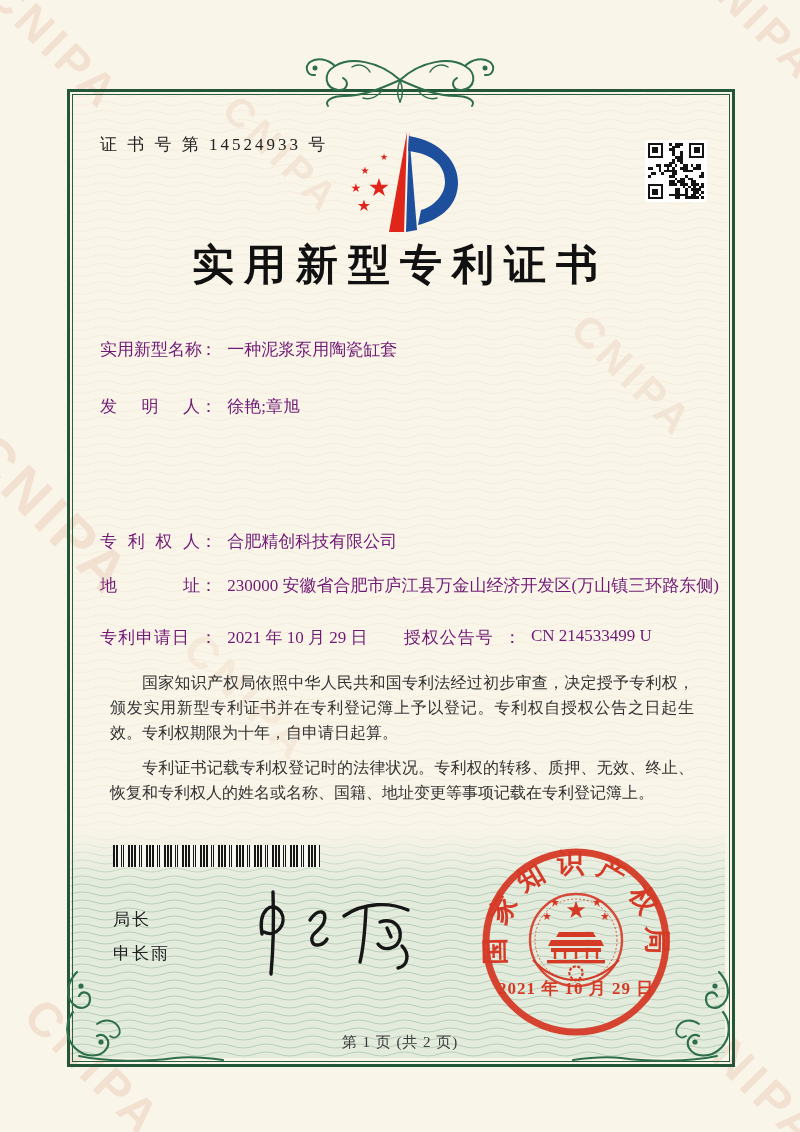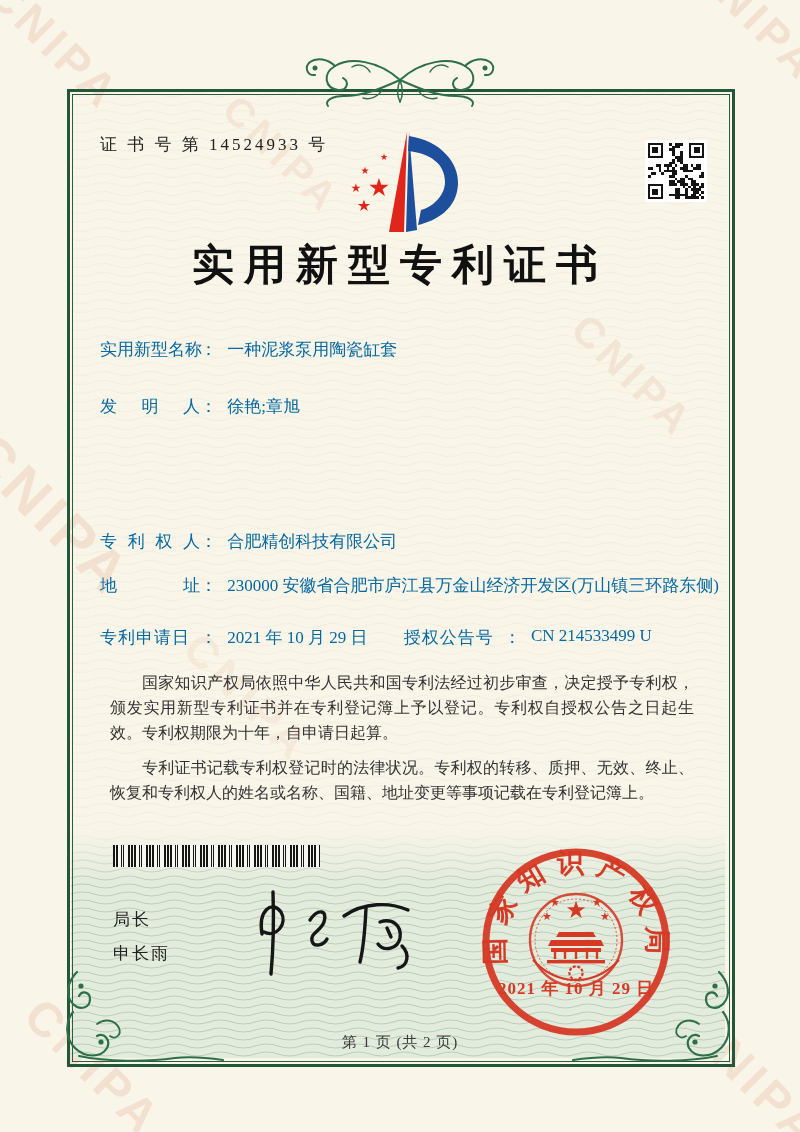--- a/index.html
+++ b/index.html
@@ -24,21 +24,21 @@
       background:linear-gradient(#faf5e9,rgba(250,245,233,0));}
 
   .ornament{position:absolute;}
 
   
   .cert-no{position:absolute;left:100px;top:133px;font-size:17px;color:#222;
            letter-spacing:3px;text-align:center;}
   .title{position:absolute;left:0;top:237px;width:100%;text-align:center;
          font-size:42px;font-weight:bold;color:#111;letter-spacing:10px;}
 
-  .row{position:absolute;left:100px;font-size:17px;color:#0369a1;white-space:nowrap;}
+  .row{position:absolute;left:100px;font-size:17px;color:#701a75;white-space:nowrap;}
   .flabel{display:inline-block;width:100px;text-align:justify;text-align-last:justify;
           vertical-align:top;}
   .flabel5{display:inline-block;width:100px;vertical-align:top;letter-spacing:1px;}
   .fcolon{display:inline-block;vertical-align:top;margin-right:6px;}
   .fvalue{display:inline-block;vertical-align:top;}
   .fvalue-wrap{white-space:normal;width:500px;line-height:23px;}
   .grant2{margin-left:32px;}
 
   .paras{position:absolute;left:100px;top:660px;width:604px;font-size:16px;
          line-height:25px;color:#333;text-align:justify;}

